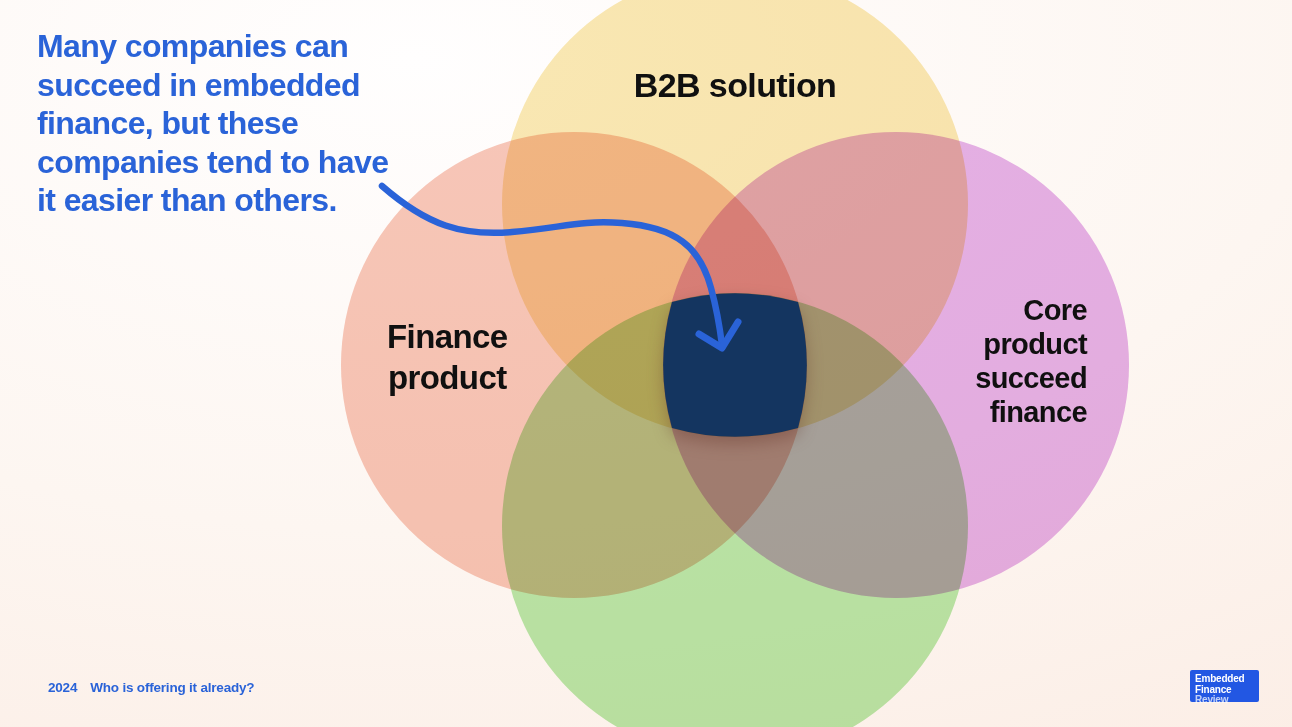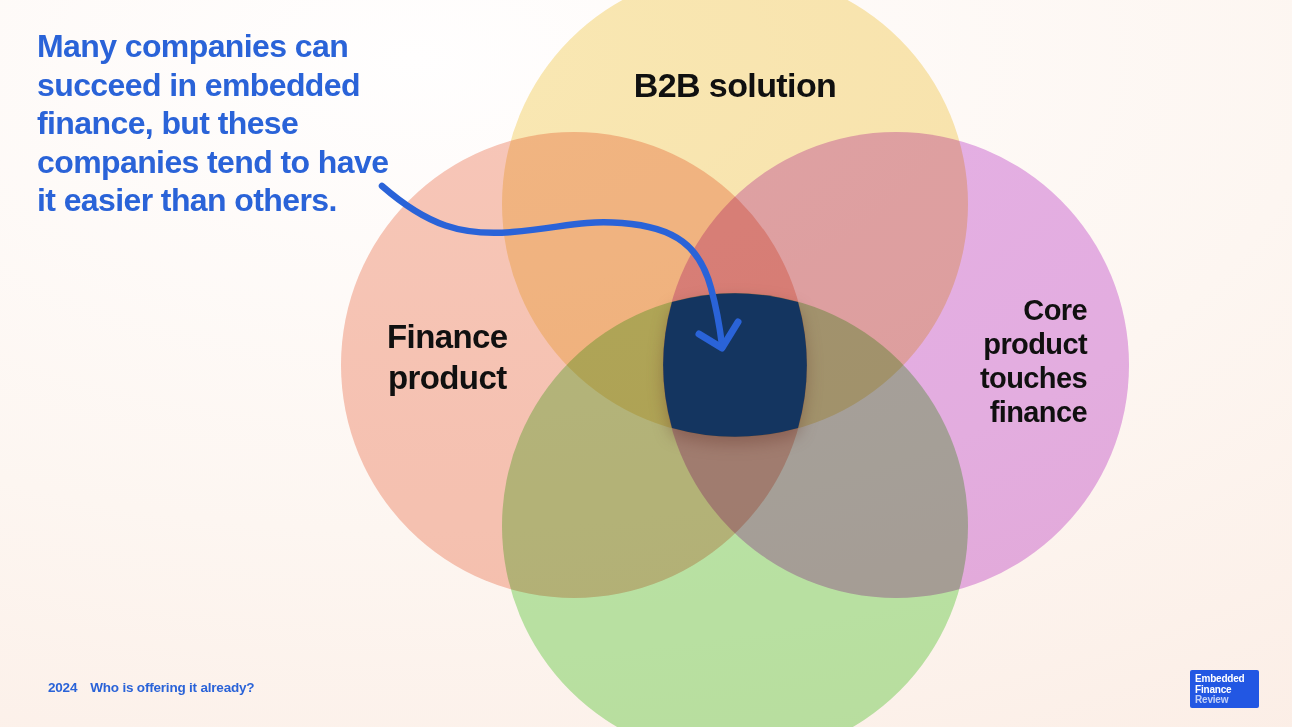--- a/index.html
+++ b/index.html
@@ -28,21 +28,21 @@
   .label-data{left:734px;top:624px;transform:translateX(-50%);font-size:34px;white-space:nowrap;}
   .vlabel span{display:block;}
 
   .footer{
     position:absolute;left:48px;top:680px;
     font-size:13.5px;font-weight:bold;letter-spacing:-0.2px;color:var(--accent);
   }
   .footer .q{margin-left:13px;}
 
   .logo{
-    position:absolute;left:1190px;top:670px;width:69px;height:38px;
+    position:absolute;left:1190px;top:670px;width:69px;height:32px;
     border-radius:2px;color:#ffffff;box-sizing:border-box;
     padding:4px 9px 0 5px;font-size:10px;line-height:10.5px;
     font-weight:bold;letter-spacing:-0.2px;
   }
   .logo span{display:block;}
   .logo .l-review{opacity:.72;}
 </style>
 </head>
 <body>
 
@@ -64,21 +64,21 @@
   <div class="vlabel label-b2b">B2B solution</div>
 
   <div class="vlabel label-sticky">
     <span>Finance</span>
     <span>product</span>
   </div>
 
   <div class="vlabel label-core">
     <span>Core</span>
     <span>product</span>
-    <span>touches</span>
+    <span>succeed</span>
     <span>finance</span>
   </div>
 
 
   <div class="footer">
     <span class="y">2024</span><span class="q">Who is offering it already?</span>
   </div>
 
   <div class="logo" style="background: rgb(34, 87, 227);">
     <span class="l-embedded">Embedded</span>

